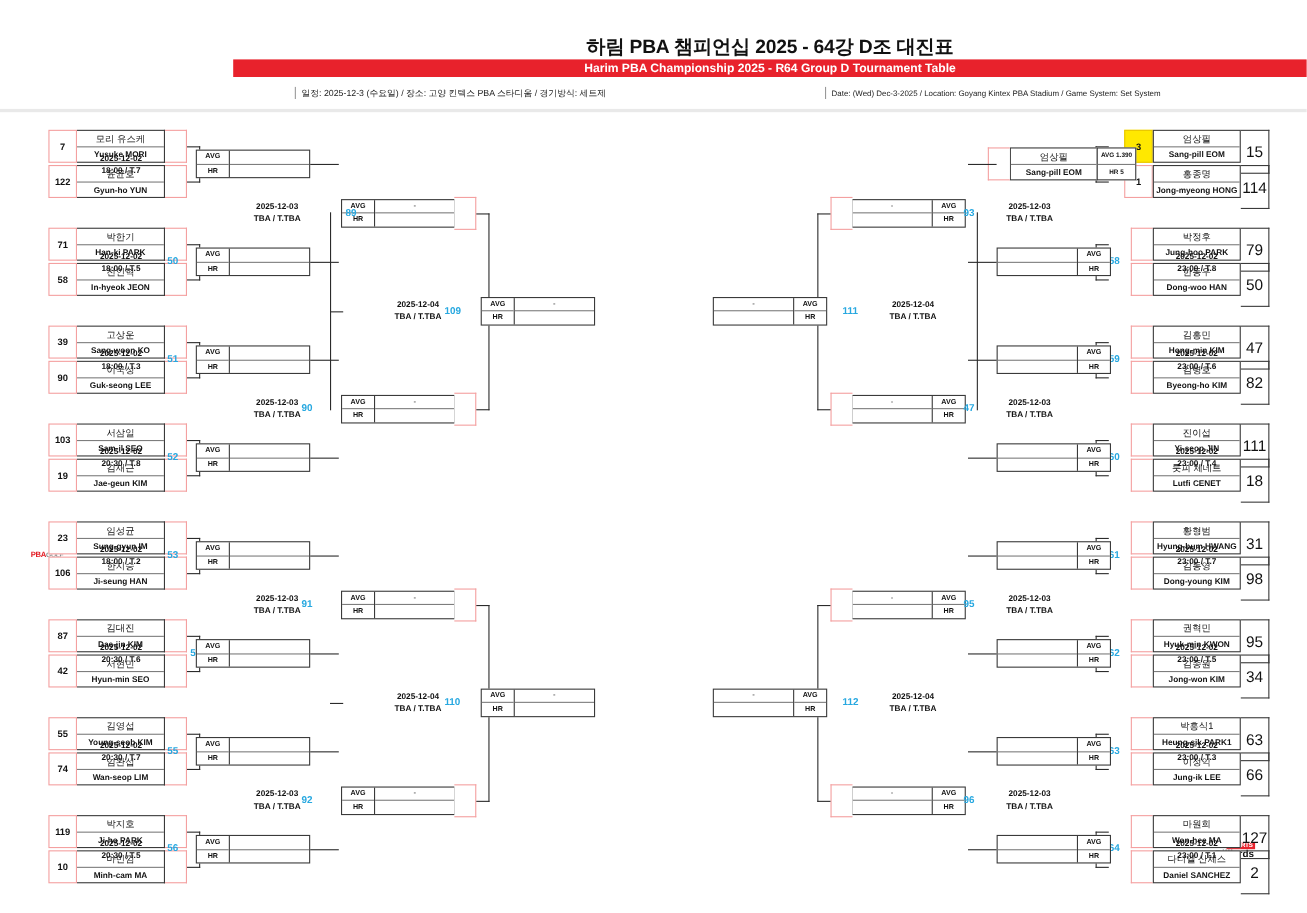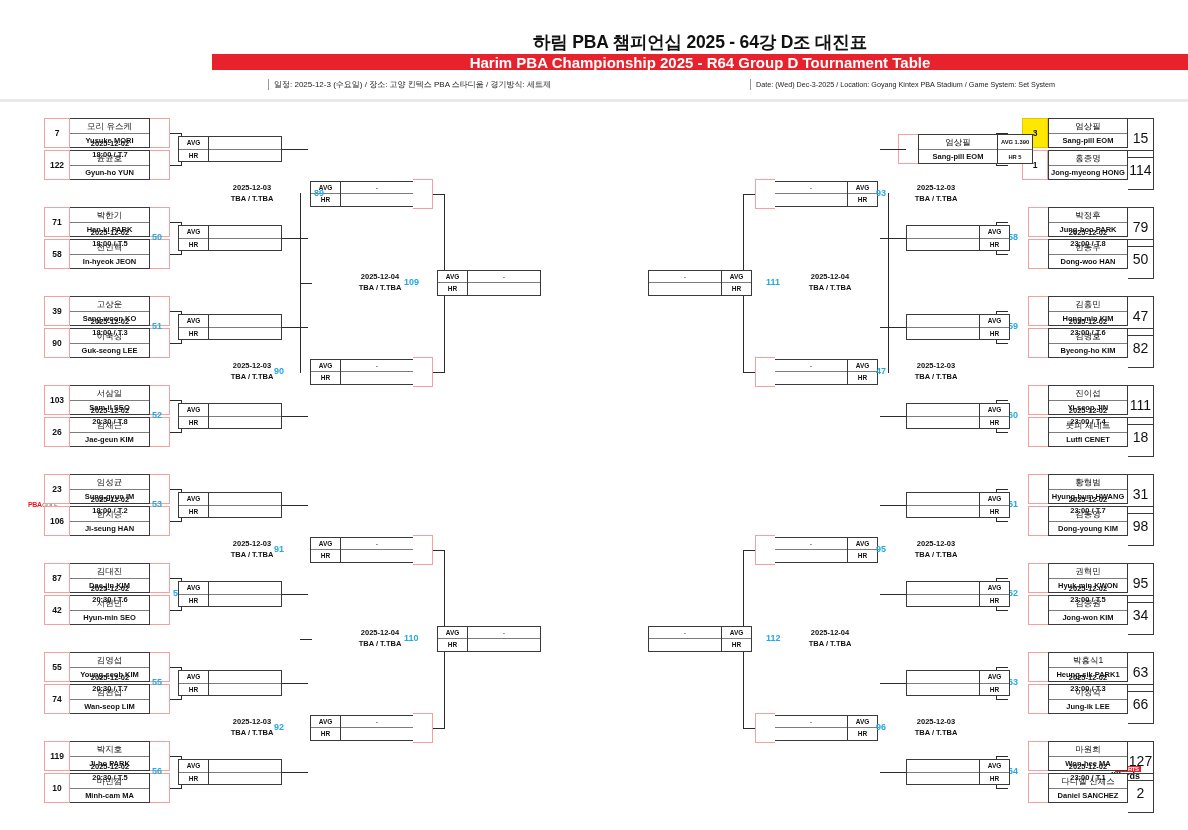--- a/index.html
+++ b/index.html
@@ -15,21 +15,21 @@
   .logo-tail { position:absolute; left:50%; margin-left:-14px; bottom:-9px; width:0;height:0;
     border-left:9px solid transparent; border-right:14px solid transparent; border-top:12px solid #f5c518; }
   .logo-pba { margin-top:12px; font-size:25px; font-weight:bold; color:#e31b23; letter-spacing:1px;
     font-family:"Liberation Sans",sans-serif; }
   .logo-champ { margin-top:0px; font-size:12.5px; font-weight:bold; color:#e31b23;
     font-family:"Liberation Serif",serif; letter-spacing:.3px; }
 
   .title-main { position:absolute; left:212px; top:30px; width:976px; text-align:center;
     font-size:17.5px; font-weight:bold; color:#111; letter-spacing:-.2px; }
   .title-bar { position:absolute; left:212px; top:54px; width:976px; height:16px; background:#e8222c;
-    color:#fff; font-size:15px; font-weight:bold; display:flex; align-items:center; justify-content:center; }
+    color:#fff; font-size:11px; font-weight:bold; display:flex; align-items:center; justify-content:center; }
   .meta-kr { position:absolute; left:268px; top:79px; font-size:8px; color:#222;
     border-left:1px solid #999; padding-left:5px; height:11px; line-height:11px; }
   .meta-en { position:absolute; left:750px; top:79px; font-size:7.2px; color:#222;
     border-left:1px solid #999; padding-left:5px; height:11px; line-height:11px; }
   .hdr-rule { position:absolute; left:0; top:99px; width:1188px; height:3px; background:#e9e9e9; }
   .pseed { position:absolute; border:1px solid #3a3a3a; background:#fff; width:26px; height:30px;
     display:flex; align-items:center; justify-content:center; font-size:8.5px; font-weight:bold; color:#111; }
   .pseed.redline { border-color:#f4a0a0; }
   .pseed.hl { background:#ffe800; border-color:#e8c500; }
   .pnames { position:absolute; width:80px; height:30px; border:1px solid #3a3a3a; border-left:none; background:#fff; }
@@ -125,21 +125,21 @@
         <div class="kr">이국성</div>
         <div class="en">Guk-seong LEE</div>
       </div>
       <div class="pstub" style="left: 150px; top: 328px;"></div>
       <div class="pseed redline" style="left: 44px; top: 385px;">103</div>
       <div class="pnames" style="left: 70px; top: 385px;">
         <div class="kr">서삼일</div>
         <div class="en">Sam-il SEO</div>
       </div>
       <div class="pstub" style="left: 150px; top: 385px;"></div>
-      <div class="pseed redline" style="left: 44px; top: 417px;">26</div>
+      <div class="pseed redline" style="left: 44px; top: 417px;">19</div>
       <div class="pnames" style="left: 70px; top: 417px;">
         <div class="kr">김재근</div>
         <div class="en">Jae-geun KIM</div>
       </div>
       <div class="pstub" style="left: 150px; top: 417px;"></div>
       <div class="pseed redline" style="left: 44px; top: 474px;">23</div>
       <div class="pnames" style="left: 70px; top: 474px;">
         <div class="kr">임성균</div>
         <div class="en">Sung-gyun IM</div>
       </div>

